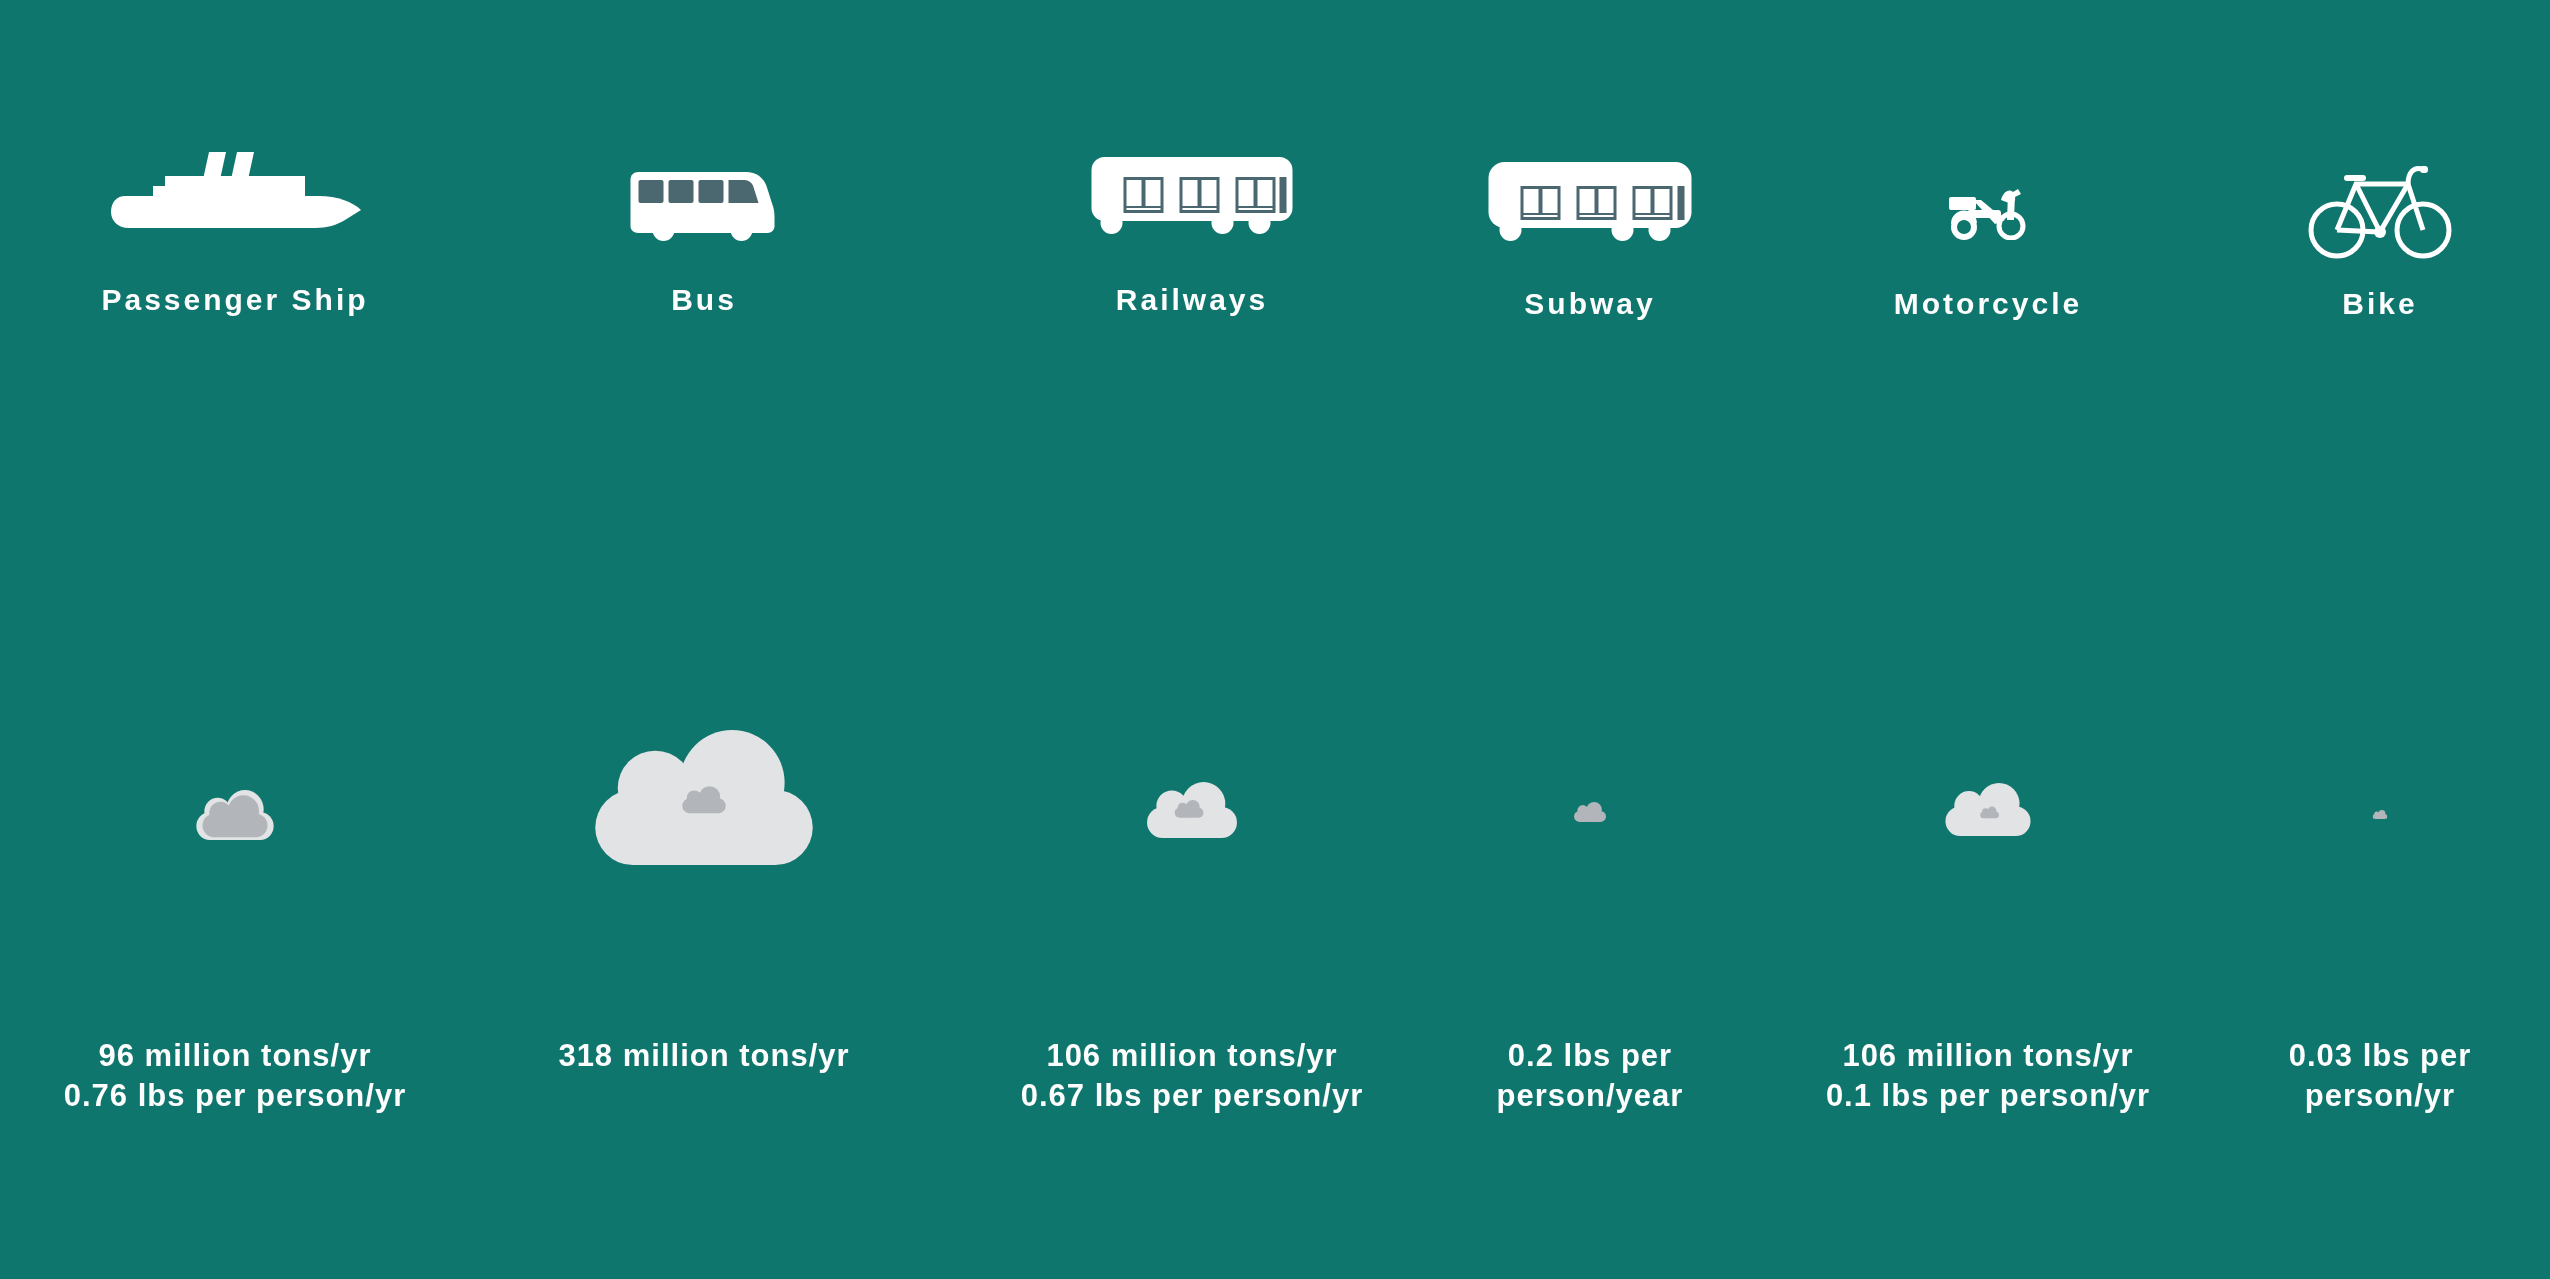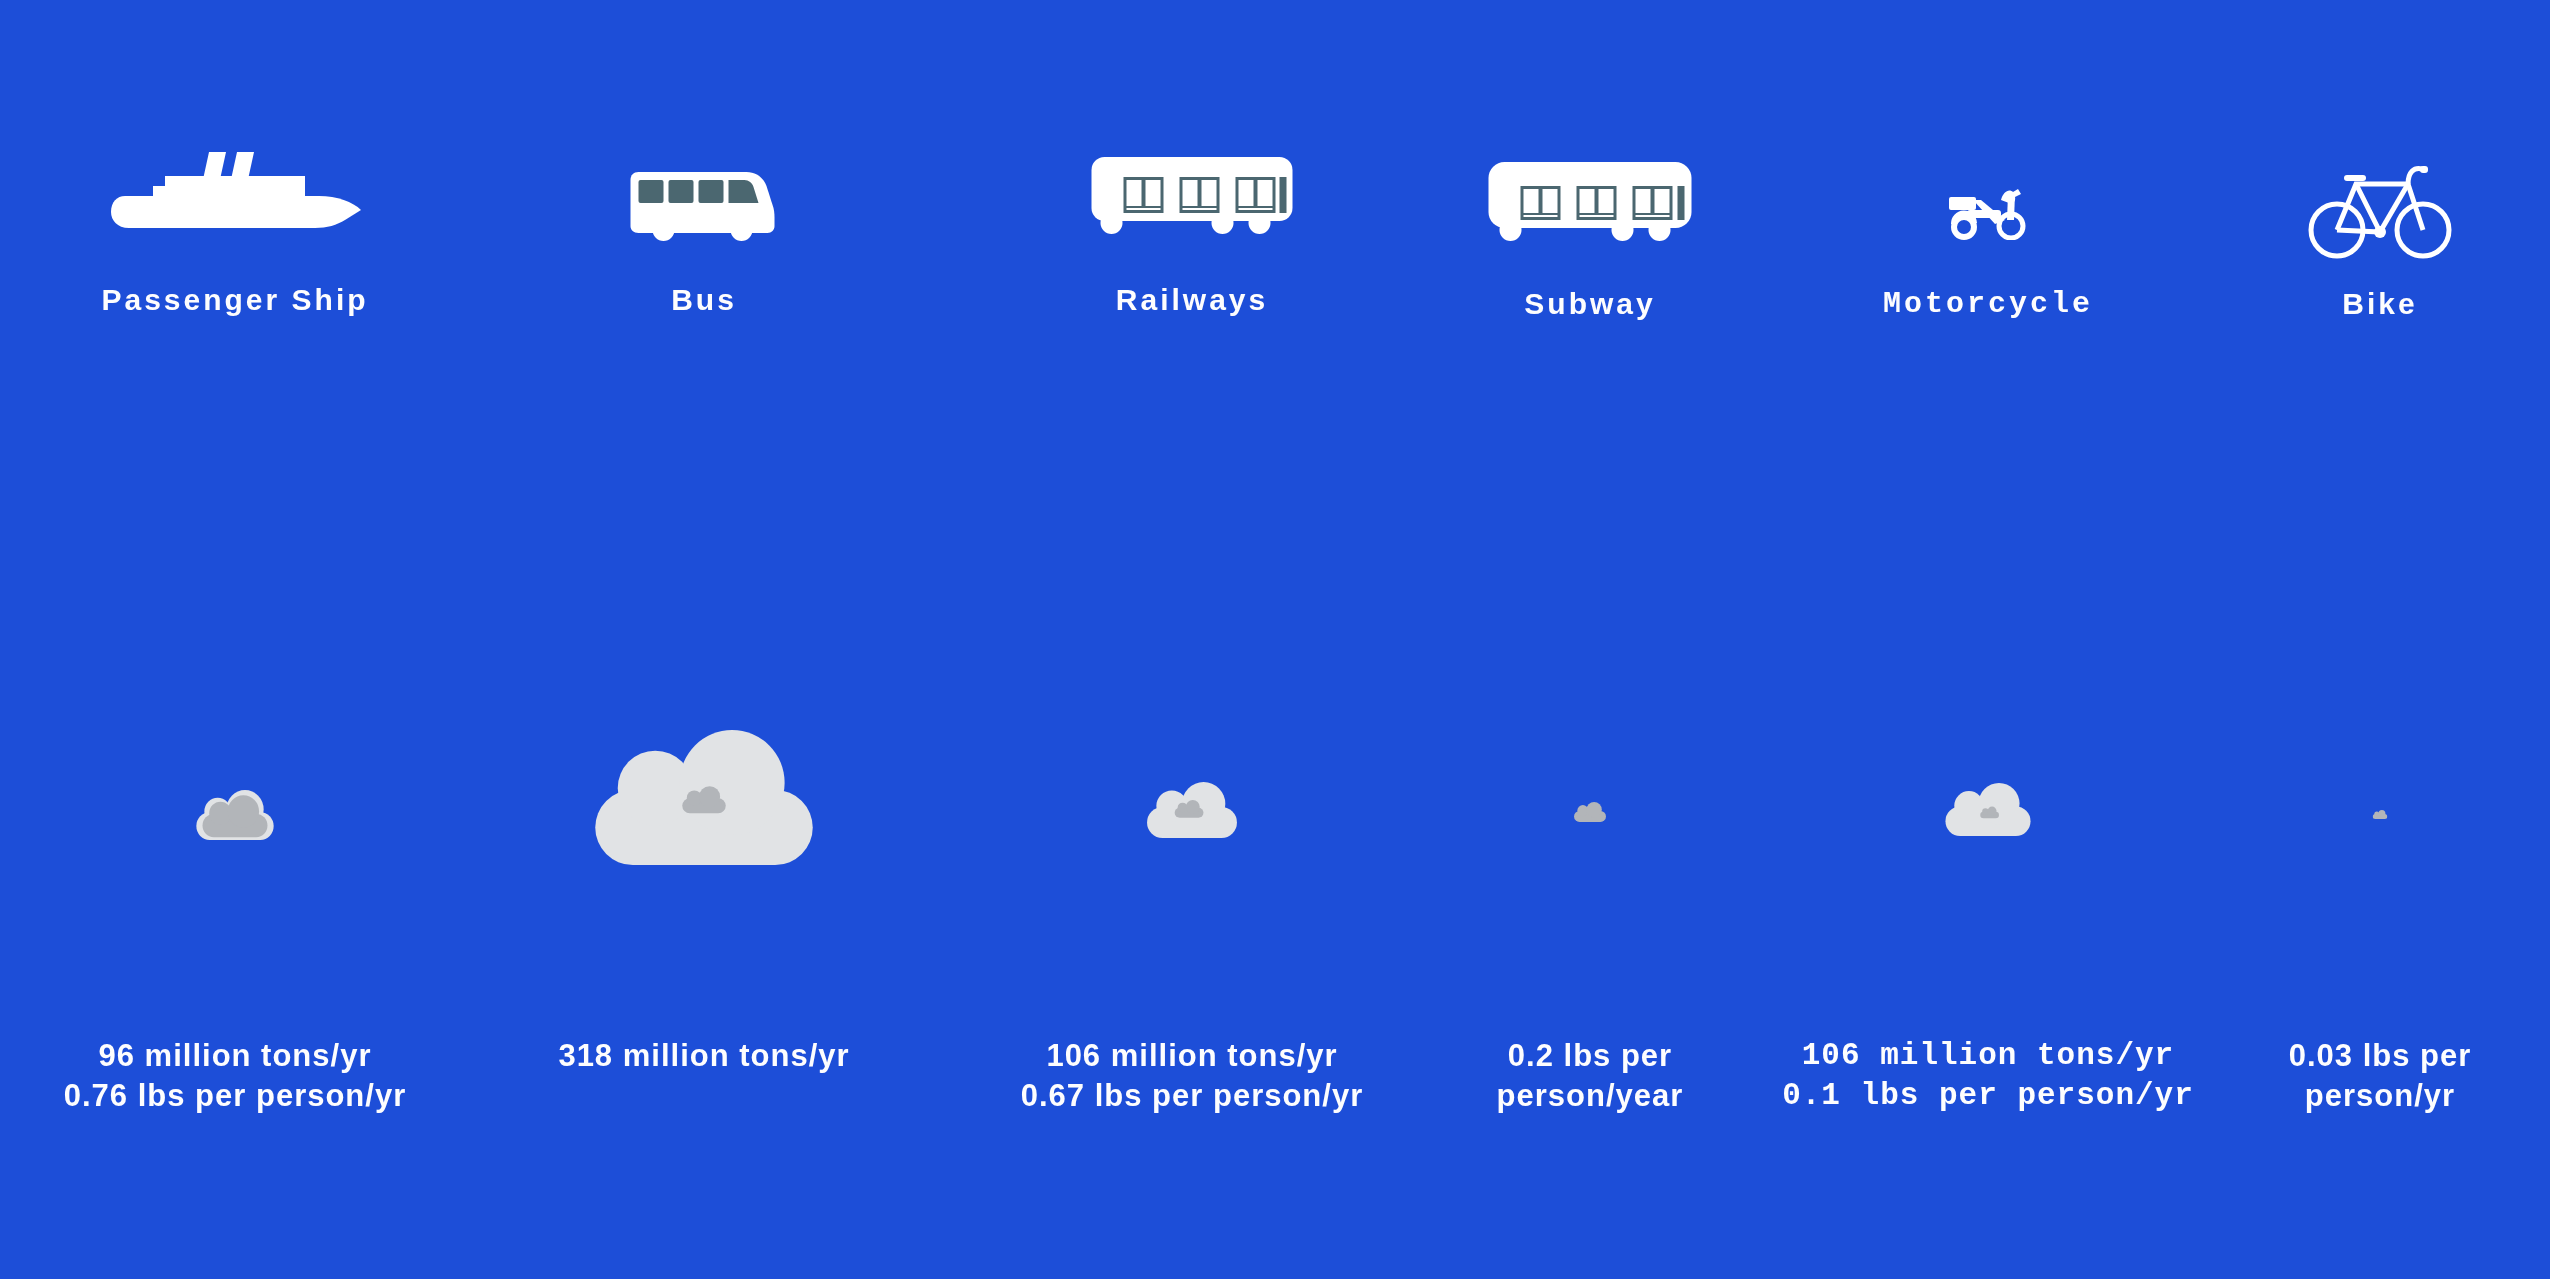--- a/index.html
+++ b/index.html
@@ -1,26 +1,26 @@
 <!DOCTYPE html>
 <html><head>
 <meta charset="utf-8">
 <style>
   html,body { margin:0; padding:0; background:#4b6770; }
   .stage {
     position:relative; width:2550px; height:1279px;
-    background:#1d4ed8; overflow:hidden;
+    background:#0f766e; overflow:hidden;
     font-family:"Liberation Sans", sans-serif;
   }
   .col { position:absolute; top:0; height:100%; width:480px; }
   .col-1 { left:-5px; }
   .col-2 { left:464px; }
   .col-3 { left:952px; }
   .col-4 { left:1350px; }
-  .col-5 { left:1748px;font-family:Liberation Mono, monospace; }
+  .col-5 { left:1748px; }
   .col-6 { left:2140px; }
 
   .icon-wrap { position:absolute; left:50%; transform:translateX(-50%); }
   .col-1 .icon-wrap { top:150px; }
   .col-2 .icon-wrap { top:170px; }
   .col-3 .icon-wrap { top:155px; }
   .col-4 .icon-wrap { top:160px; }
   .col-5 .icon-wrap { top:188px; }
   .col-6 .icon-wrap { top:158px; }
 

